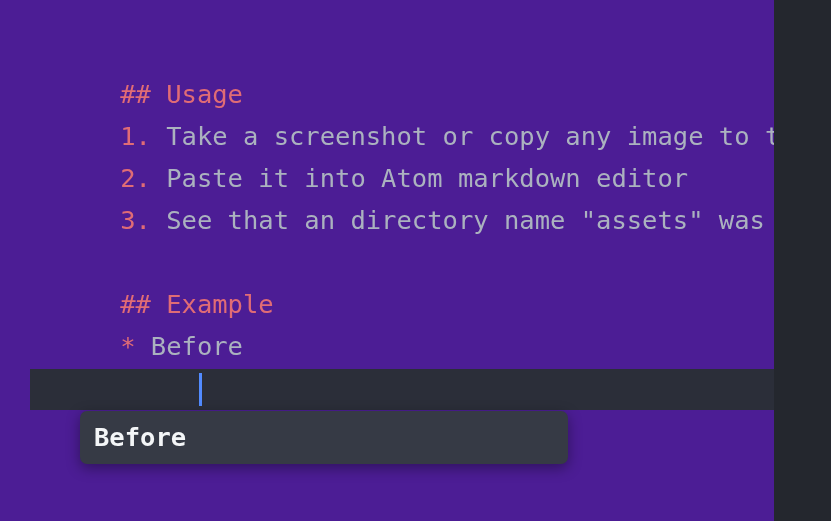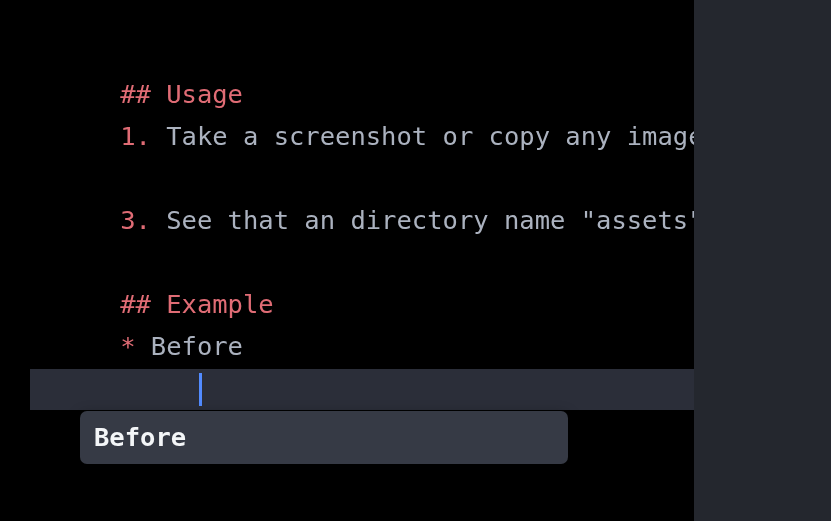--- a/index.html
+++ b/index.html
@@ -3,23 +3,23 @@
 <meta charset="utf-8">
 <title>Atom Markdown Editor</title>
 <style>
   html, body {
     margin: 0;
     padding: 0;
     background: #24272e;
   }
   #screen {
     position: relative;
-    width: 694px;
+    width: 774px;
     height: 521px;
-    background: #000000;
+    background: #4c1d95;
     overflow: hidden;
     font-family: "DejaVu Sans Mono", "Liberation Mono", monospace;
     -webkit-font-smoothing: antialiased;
   }
 
   
   .editor-lines {
     position: absolute;
     left: 0;
     top: 0;
@@ -103,20 +103,23 @@
   <div class="editor-lines">
 
     <div class="line" style="top:31px;">
       <span class="marker">## </span><span class="heading">Usage</span>
     </div>
 
     <div class="line" style="top:73px;">
       <span class="marker">1. </span><span class="body">Take a screenshot or copy any image to the cl</span>
     </div>
 
+    <div class="line" style="top:115px;">
+      <span class="marker">2. </span><span class="body">Paste it into Atom markdown editor</span>
+    </div>
 
     <div class="line" style="top:157px;">
       <span class="marker">3. </span><span class="body">See that an directory name "assets" was creat</span>
     </div>
 
     <div class="line" style="top:283px;">
       <span class="marker">* </span><span class="body">Before</span>
     </div>
 
     <div class="line" style="top:241px;">

